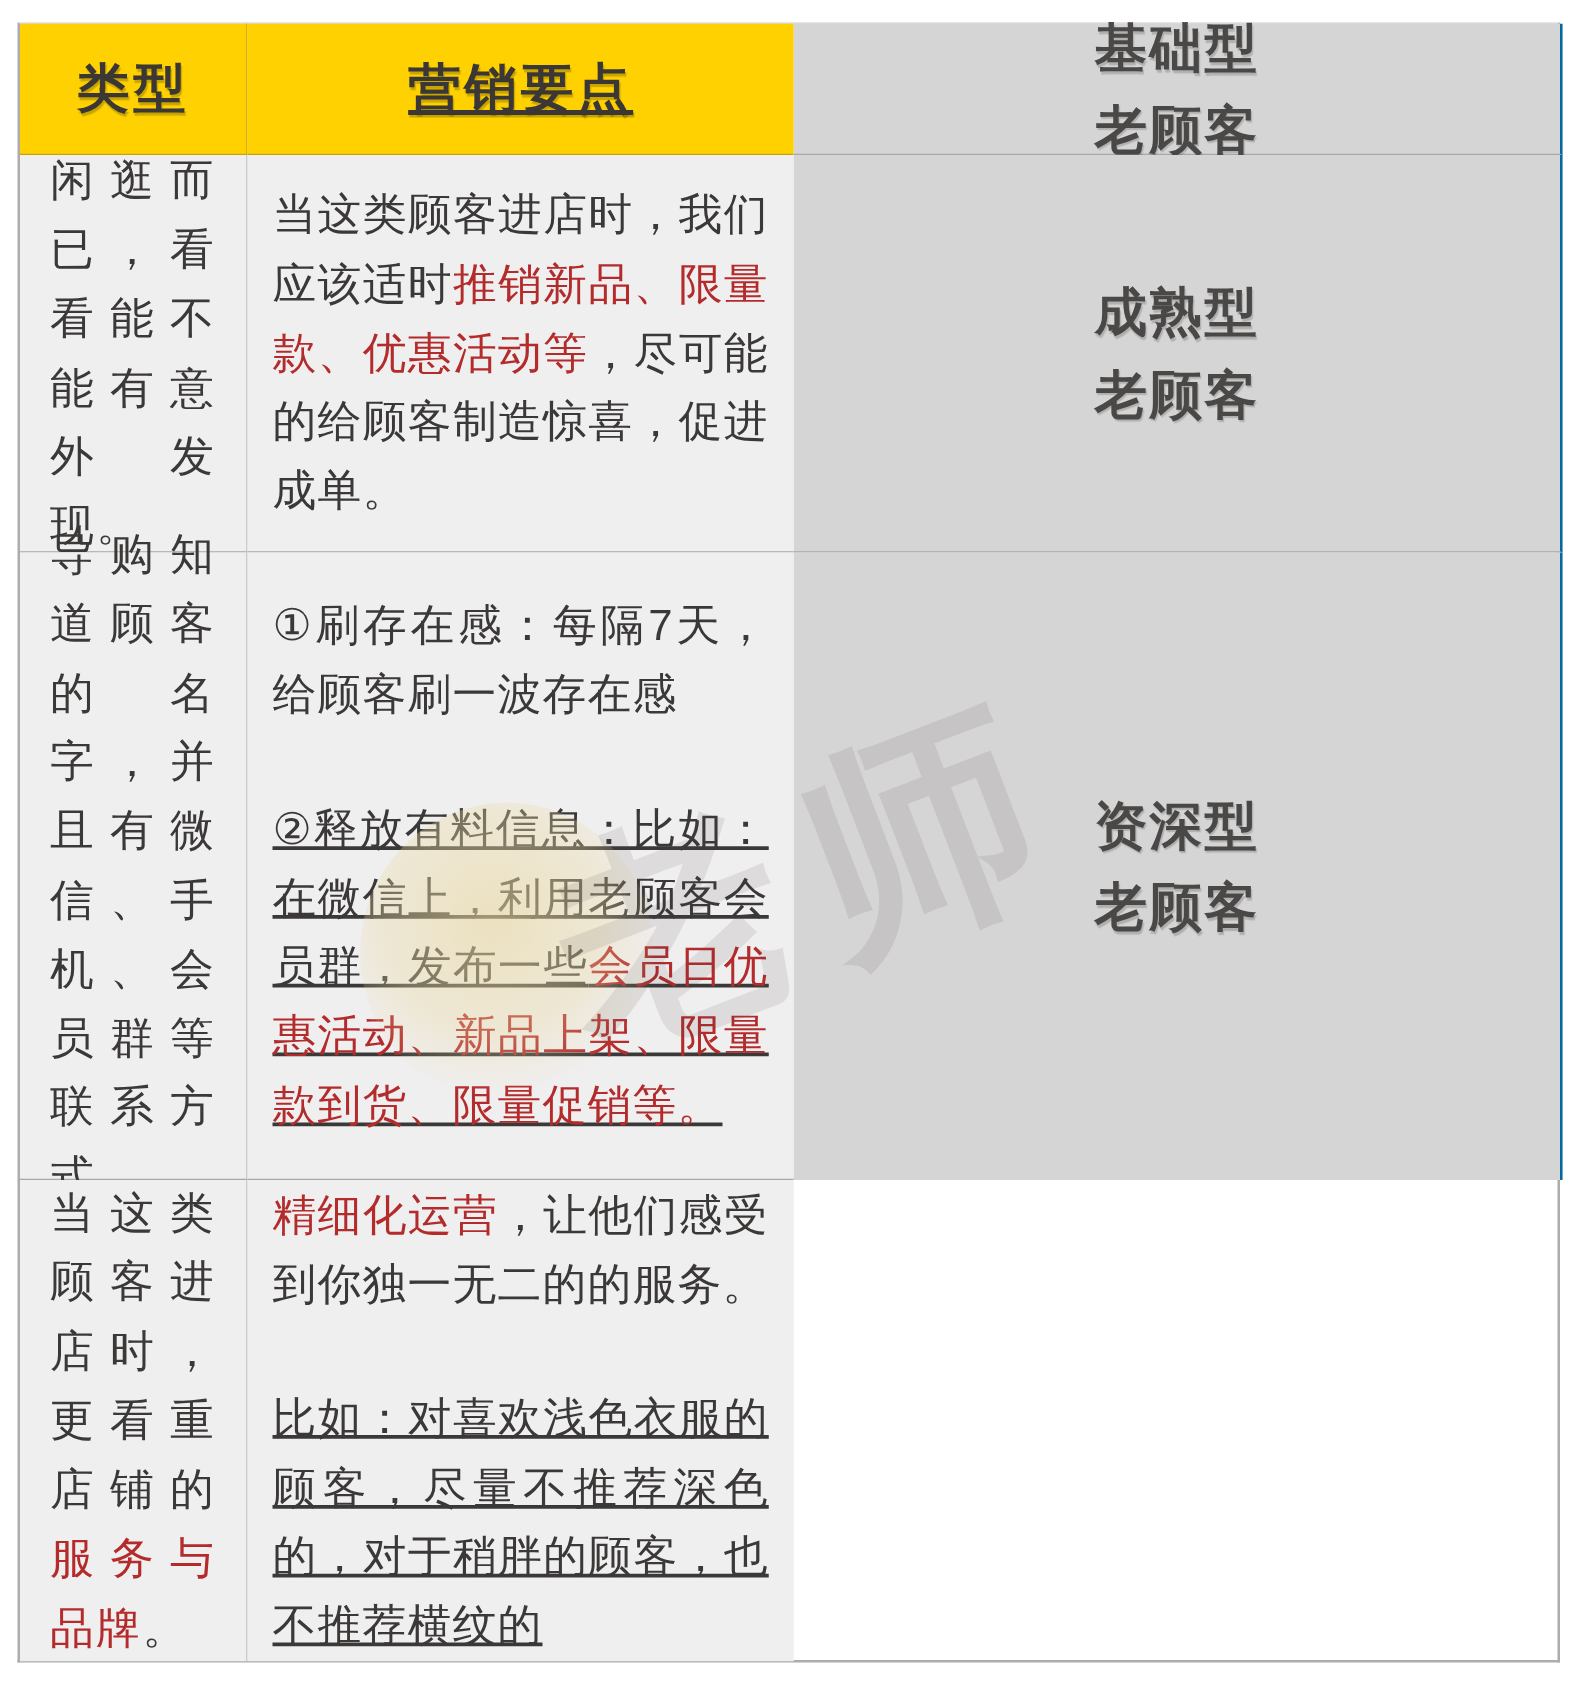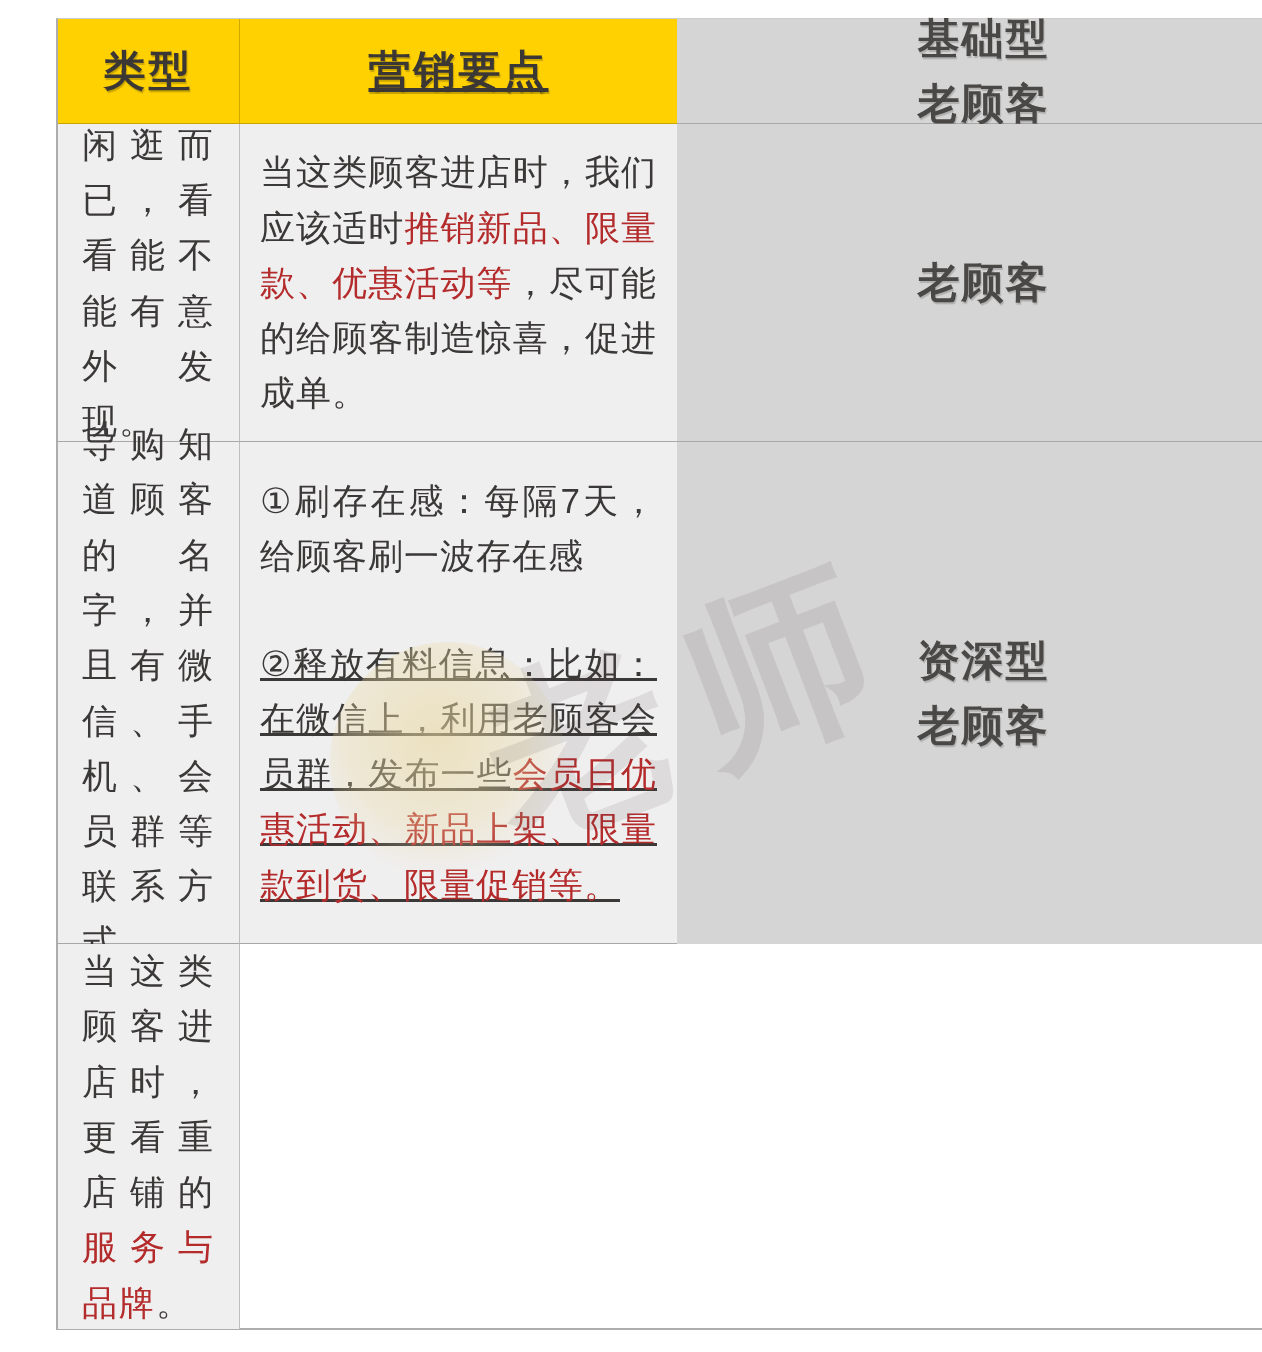--- a/index.html
+++ b/index.html
@@ -13,21 +13,21 @@
     --divider:#a9a7a7;
     --vdivider:#bfbdbd;
   }
   *{margin:0;padding:0;box-sizing:border-box;}
   html,body{background:#ffffff;}
   body{
     width:1262px;height:1352px;
     font-family:"Liberation Sans","DejaVu Sans",sans-serif;
     position:relative;overflow:hidden;
   }
-  .page{position:relative;width:1112px;height:1352px;background:#ffffff;margin-left:42px;}
+  .page{position:relative;width:1112px;height:1352px;background:#ffffff;}
   .table{
     position:absolute;left:14px;top:18px;
     width:1234px;height:1312px;
     display:grid;
     grid-template-columns:182px 437px 615px;
     grid-template-rows:105px 318px 502px 385px;
     border:2px solid var(--border-outer);
     border-top:1px solid #cfcdcd;
   }
   .cell{
@@ -105,37 +105,42 @@
       <span>老顾客</span>
     </div>
     <div class="cell feature-cell body-text r1">
         <p class="para"><span>闲逛而已，看看能不能有意外发现。</span></p>
       </div>
     <div class="cell marketing-cell body-text last-col r1">
         <p class="para"><span>当这类顾客进店时，我们应该适时</span><span class="red">推销新品、限量款、优惠活动等</span><span>，尽可能的给顾客制造惊喜，促进成单。</span></p>
       </div>
 
     <div class="cell type-cell r2">
+      <span>成熟型</span>
       <span>老顾客</span>
     </div>
     <div class="cell feature-cell body-text r2">
         <p class="para"><span>导购知道顾客的名字，并且有微信、手机、会员群等联系方式</span></p>
       </div>
     <div class="cell marketing-cell body-text last-col r2">
         <p class="para"><span>①刷存在感：每隔7天，给顾客刷一波存在感</span></p>
         <p class="para"><span>②释放有料信息：比如：在微信上，利用老顾客会员群，发布一些</span><span class="red">会员日优惠活动、新品上架、限量款到货、限量促销等。</span></p>
       </div>
 
     <div class="cell type-cell last-row r3">
       <span>资深型</span>
       <span>老顾客</span>
     </div>
     <div class="cell feature-cell body-text last-row r3">
         <p class="para"><span>当这类顾客进店时，更看重店铺的</span><span class="red">服务与品牌</span><span>。</span></p>
       </div>
+    <div class="cell marketing-cell body-text last-col last-row r3">
+        <p class="para"><span class="red">精细化运营</span><span>，让他们感受到你独一无二的的服务。</span></p>
+        <p class="para"><span>比如：对喜欢浅色衣服的顾客，尽量不推荐深色的，对于稍胖的顾客，也不推荐横纹的</span></p>
+      </div>
   </div>
 
   <div class="watermark">
     <div class="wm-circle"></div>
     <div class="wm-text">老师</div>
   </div>
 
 </div>
 
 </body></html>

